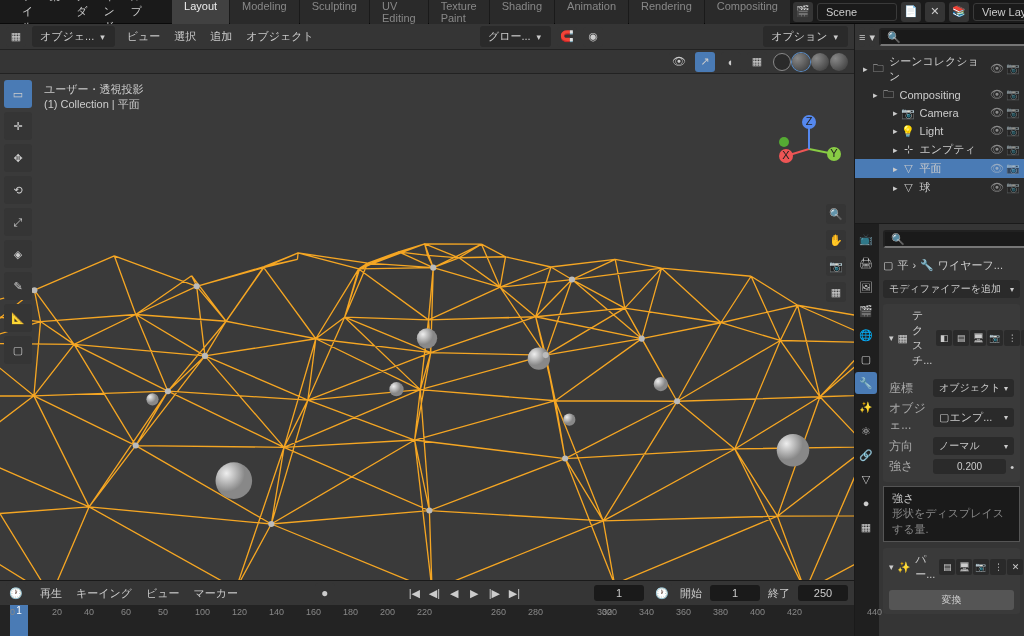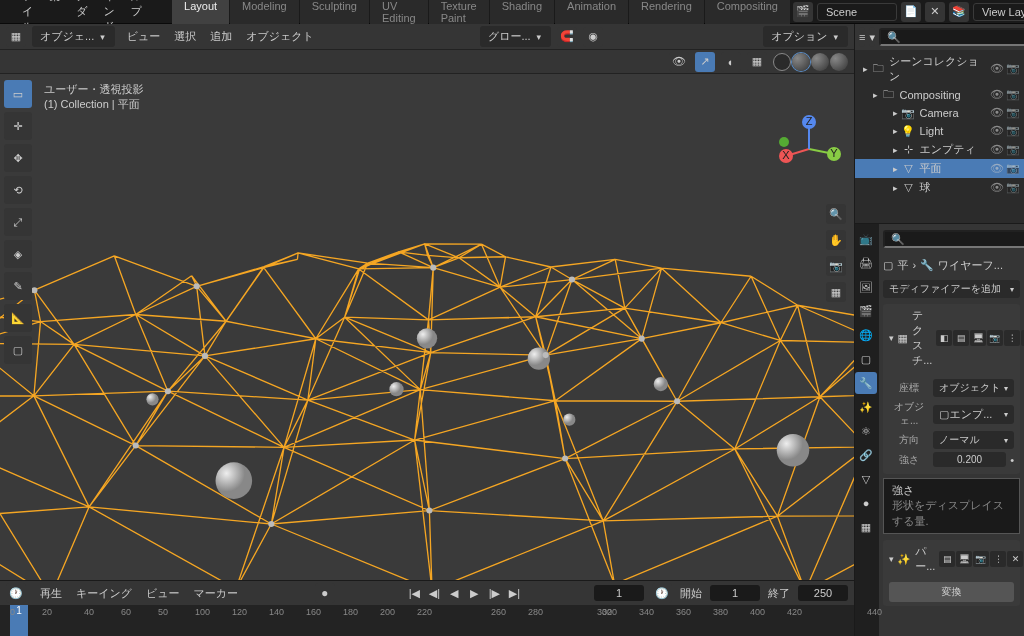--- a/index.html
+++ b/index.html
@@ -57,21 +57,21 @@
 .props-tabs{width:24px;background:#1f1f1f;display:flex;flex-direction:column;padding-top:4px;gap:2px}
 .ptab{width:22px;height:22px;display:flex;align-items:center;justify-content:center;cursor:pointer;border-radius:3px}
 .ptab.active{background:#4a7bb5}
 .props-body{flex:1;overflow-y:auto;background:#353535;padding:4px}
 .props-hdr{height:22px;display:flex;align-items:center;gap:4px;margin-bottom:4px}
 .panel{background:#3a3a3a;border-radius:3px;margin-bottom:4px}
 .panel-hdr{padding:4px 6px;display:flex;align-items:center;gap:4px;cursor:pointer}
 .panel-hdr::before{content:'▾';font-size:9px}
 .panel-body{padding:4px 6px}
 .prop-row{display:flex;align-items:center;gap:4px;margin:3px 0}
-.prop-label{width:40px;text-align:center;font-size:10px;color:#aaa}
+.prop-label{width:40px;text-align:left;font-size:12px;color:#aaa}
 .prop-field{flex:1;background:#2a2a2a;border-radius:3px;padding:2px 6px;text-align:center;font-size:10px}
 .prop-drop{flex:1;background:#2a2a2a;border-radius:3px;padding:2px 6px;font-size:10px;display:flex;align-items:center}
 .prop-drop::after{content:'▾';margin-left:auto;font-size:8px}
 .mini-icons{display:flex;gap:1px}
 .mini-icon{width:16px;height:16px;background:#2a2a2a;border-radius:2px;display:flex;align-items:center;justify-content:center;font-size:9px}
 .btn-full{background:#555;border-radius:3px;padding:3px;text-align:center;font-size:10px;cursor:pointer}
 .tooltip{position:absolute;background:#1a1a1a;border:1px solid #555;padding:4px 8px;font-size:10px;line-height:1.4;z-index:100}
 
 
 .wire-canvas{position:absolute;inset:0}
@@ -259,21 +259,21 @@
         <span>開始</span>
         <div class="tl-numfield">1</div>
         <span>終了</span>
         <div class="tl-numfield">250</div>
       </div>
       <div class="tl-track" id="tl-track">
         <div class="tl-cursor">
             <div style="text-align:center;color:#fff;font-size:10px">1</div>
           </div>
       <div class="tl-tick" style="left: 10px;">0</div>
-          <div class="tl-tick" style="left: 42px;">20</div>
+          <div class="tl-tick" style="left: 52px;">20</div>
           <div class="tl-tick" style="left: 84px;">40</div>
           <div class="tl-tick" style="left: 121px;">60</div>
           <div class="tl-tick" style="left: 158px;">50</div>
           <div class="tl-tick" style="left: 195px;">100</div>
           <div class="tl-tick" style="left: 232px;">120</div>
           <div class="tl-tick" style="left: 269px;">140</div>
           <div class="tl-tick" style="left: 306px;">160</div>
           <div class="tl-tick" style="left: 343px;">180</div>
           <div class="tl-tick" style="left: 380px;">200</div>
           <div class="tl-tick" style="left: 417px;">220</div>

